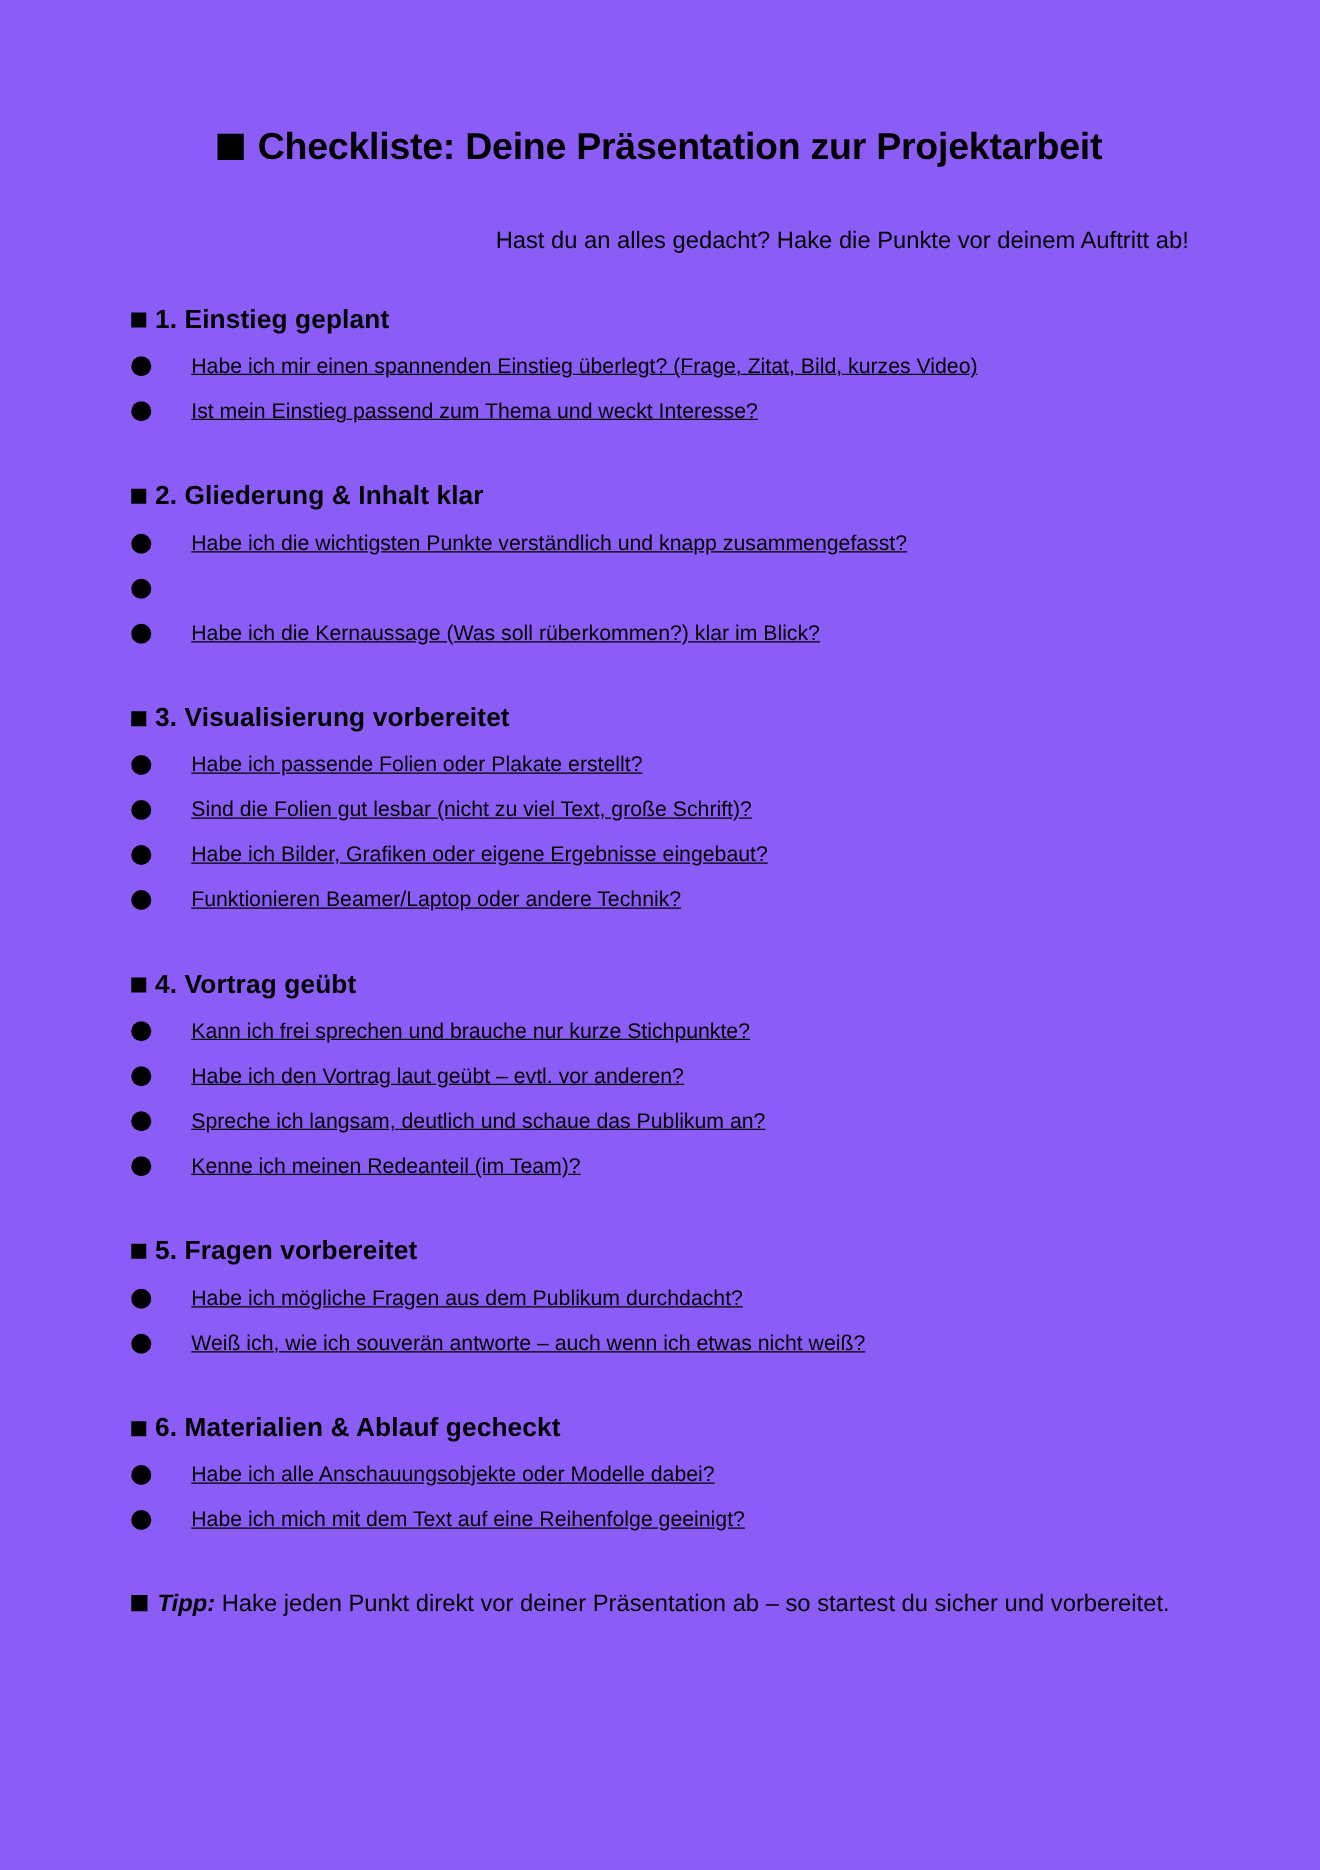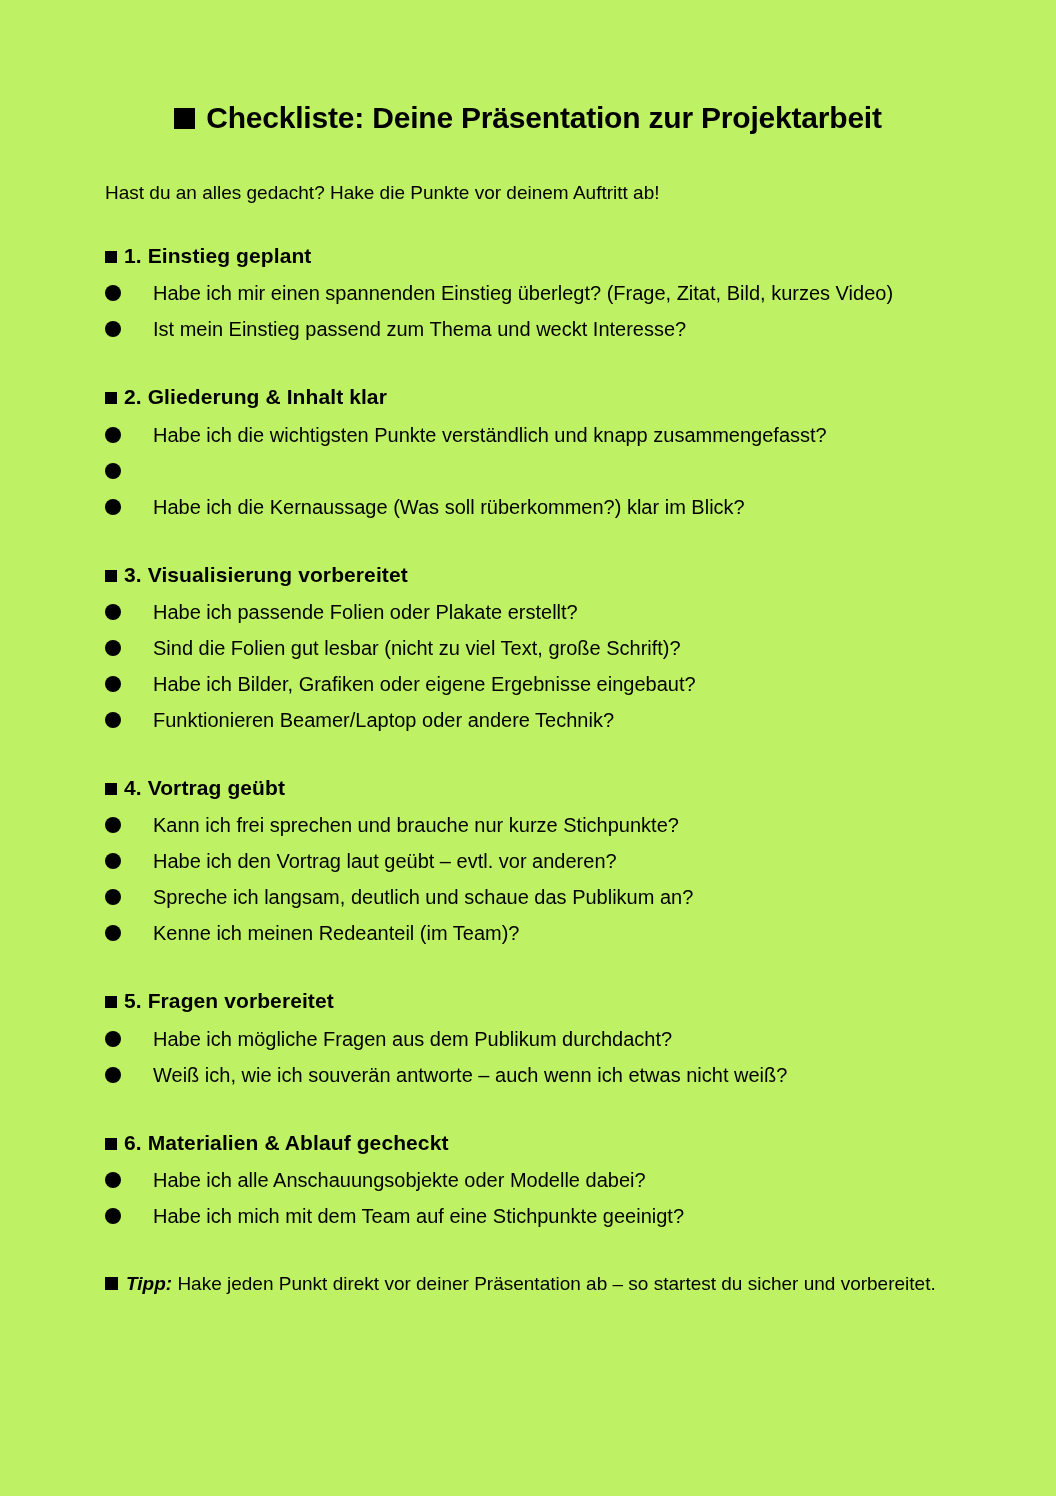--- a/index.html
+++ b/index.html
@@ -12,21 +12,21 @@
     width: 1056px;
     height: 1496px;
     font-family: "Liberation Sans", sans-serif;
     color: #000000;
     -webkit-font-smoothing: antialiased;
   }
   .page {
     position: relative;
     width: 1056px;
     height: 1496px;
-    background: #bef264;
+    background: #8b5cf6;
     box-sizing: border-box;
     padding: 0;
     overflow: hidden;
   }
   .content {
     position: absolute;
     left: 105px;
     top: 0;
     width: 846px;
   }
@@ -51,20 +51,21 @@
     margin-right: 11px;
   }
 
   
   .intro {
     margin: 0;
     padding-top: 45px;
     font-size: 19px;
     line-height: 1.35;
     font-weight: normal;
+    text-align: right;
   }
 
   
   .section {
     margin: 0;
     padding-top: 36px;
   }
   .section-header {
     font-size: 21px;
     font-weight: bold;
@@ -83,23 +84,24 @@
 
   .items {
     list-style: none;
     margin: 0;
     padding: 0;
   }
   .item {
     position: relative;
     min-height: 36px;
     padding-left: 48px;
-    font-size: 20px;
+    font-size: 17px;
     line-height: 36px;
     font-weight: normal;
+    text-decoration: underline;
   }
   .item-bullet {
     position: absolute;
     left: 0px;
     top: 50%;
     transform: translateY(-50%);
     width: 16px;
     height: 16px;
     background: #000;
     border-radius: 50%;
@@ -174,21 +176,21 @@
           <div class="section-header"><span class="header-square"></span><span>5. Fragen vorbereitet</span></div>
           <ul class="items">
             <li class="item"><span class="item-bullet"></span><span>Habe ich mögliche Fragen aus dem Publikum durchdacht?</span></li>
             <li class="item"><span class="item-bullet"></span><span>Weiß ich, wie ich souverän antworte – auch wenn ich etwas nicht weiß?</span></li>
           </ul>
         </div>
         <div class="section">
           <div class="section-header"><span class="header-square"></span><span>6. Materialien &amp; Ablauf gecheckt</span></div>
           <ul class="items">
             <li class="item"><span class="item-bullet"></span><span>Habe ich alle Anschauungsobjekte oder Modelle dabei?</span></li>
-            <li class="item"><span class="item-bullet"></span><span>Habe ich mich mit dem Team auf eine Stichpunkte geeinigt?</span></li>
+            <li class="item"><span class="item-bullet"></span><span>Habe ich mich mit dem Text auf eine Reihenfolge geeinigt?</span></li>
           </ul>
         </div>
       </div>
 
     <p class="tip"><span class="tip-square"></span><span class="tip-label">Tipp:</span> <span>Hake jeden Punkt direkt vor deiner Präsentation ab – so startest du sicher und vorbereitet.</span></p>
 
   </div>
 </div>
 
 </body></html>

